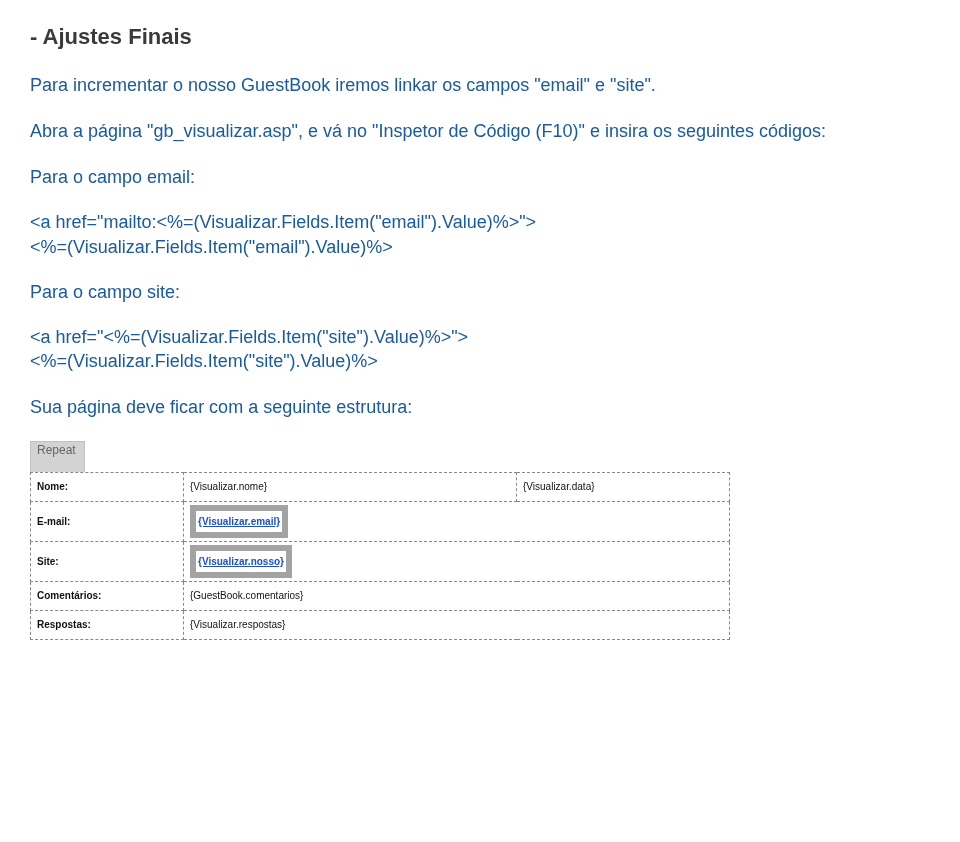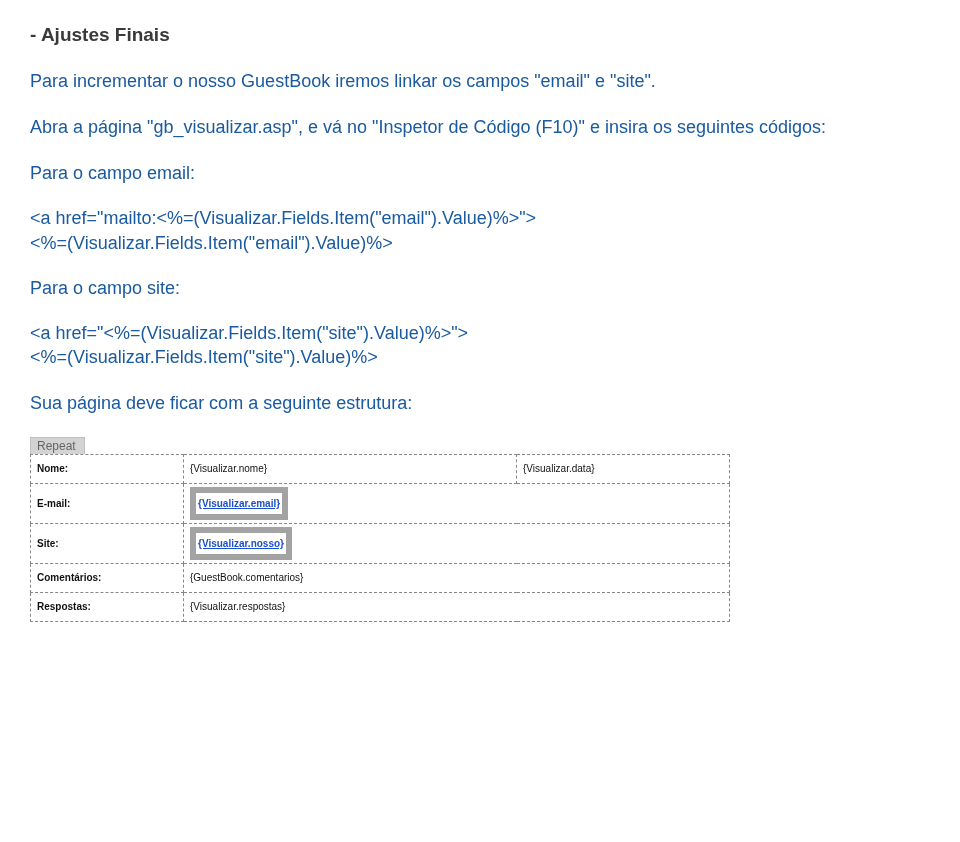--- a/index.html
+++ b/index.html
@@ -8,21 +8,21 @@
     font-family: Arial, Helvetica, sans-serif;
     font-size: 16px;
     color: #333;
     width: 960px;
     box-sizing: border-box;
     background: #fff;
   }
   .heading {
     font-weight: bold;
     color: #3a3a3a;
-    font-size: 19px;
+    font-size: 22px;
     margin-bottom: 22px;
   }
   .para {
     color: #1a5aa0;
     font-size: 18px;
     line-height: 1.45;
     margin-bottom: 20px;
   }
   .codeblue {
     color: #1a5aa0;
@@ -30,21 +30,21 @@
     line-height: 1.35;
   }
   .preview-wrap {
     margin-top: 18px;
   }
   .repeat-tab {
     display: inline-block;
     background: #d3d3d3;
     color: #666;
     font-size: 12px;
-    padding: 1px 8px 1px 6px;
+    padding: 1px 8px 15px 6px;
     border: 1px solid #c0c0c0;
     border-bottom: none;
     font-family: Verdana, Arial, sans-serif;
   }
   table.preview {
     border-collapse: collapse;
     width: 700px;
     font-family: Verdana, Arial, sans-serif;
     font-size: 10px;
     color: #111;

